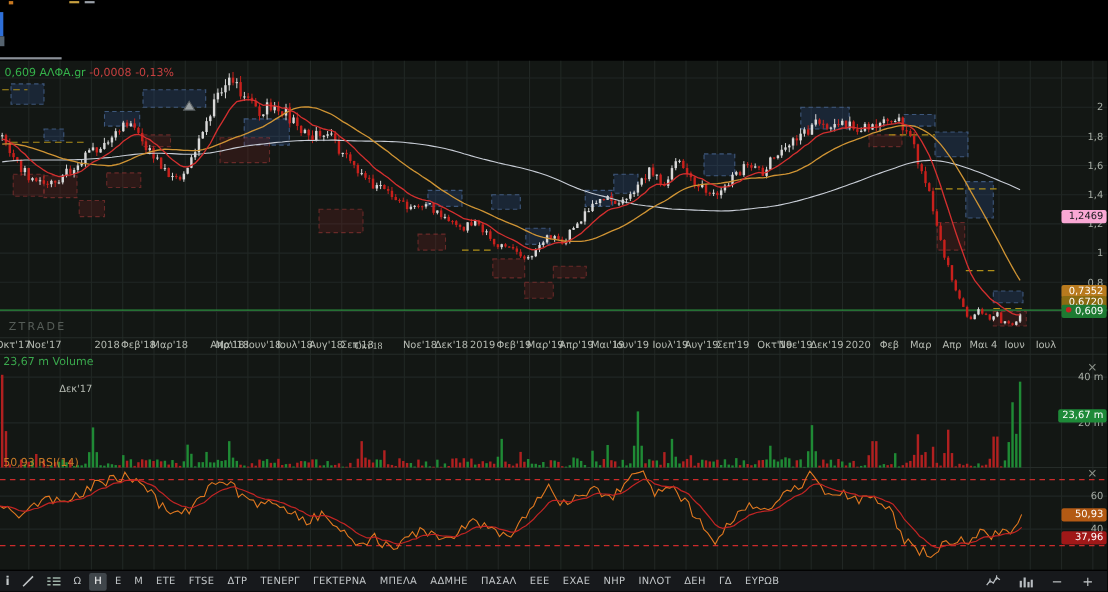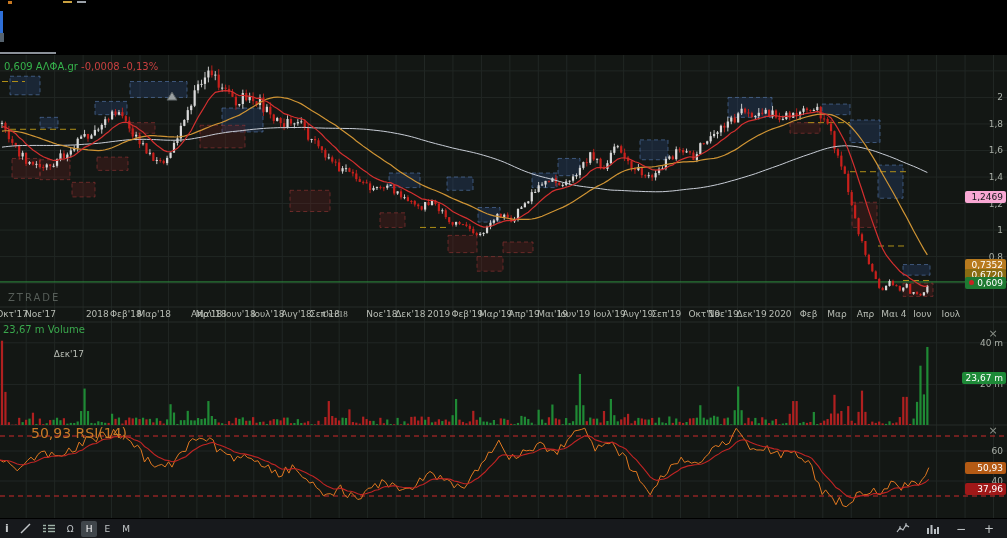--- a/index.html
+++ b/index.html
@@ -13,21 +13,21 @@
   .tb-dash1{position:absolute;left:63px;top:1px;width:9px;height:2px;background:#c8a040;}
   .tb-dash2{position:absolute;left:77px;top:1px;width:9px;height:2px;background:#9aa0a8;}
   .tb-underline{position:absolute;left:0;top:52px;width:56px;height:2px;background:#8a9098;}
   #chartbg{position:absolute;left:0;top:55px;width:1007px;height:463px;background:#131714;}
   svg#chart{position:absolute;left:0;top:0;width:1007px;height:538px;pointer-events:none;}
   
   .ovl{position:absolute;font-size:10px;line-height:11px;white-space:nowrap;}
   #ticker{left:4px;top:61px;}
   #ticker .grn{color:#35b24b;} #ticker .red{color:#c84040;}
   #vol-label{left:3px;top:324px;color:#3aa84d;font-size:10px;}
-  #rsi-label{left:3px;top:428px;color:#c87a28;font-size:14px;margin-left:28px;}
+  #rsi-label{left:3px;top:416px;color:#c87a28;font-size:10px;}
   #watermark{left:8px;top:292px;color:#565d58;font-size:10px;font-weight:normal;letter-spacing:2px;}
   .axtag{position:absolute;right:1px;font-size:9px;line-height:10px;padding:1px 3px 1px 4px;
          border-radius:2px;color:#fff;text-align:right;min-width:34px;}
   #tag-white{top:192px;background:#f9a8d4;color:#15181a;}
   #tag-orange{top:260px;background:#b87a1e;}
   #tag-olive{top:269px;background:#8a6c12;}
   #tag-green{top:277px;background:#1e7a32;}
   #tag-green .notch{display:inline-block;width:5px;height:5px;background:#c82222;border-radius:50%;
          position:relative;left:-3px;top:-1px;}
   #tag-volume{top:372px;background:#1e8a38;}
@@ -1075,20 +1075,37 @@
         <line x1="1" y1="6.5" x2="4" y2="6.5" stroke="#9fb3a8" stroke-width="1.4"></line>
           <line x1="6" y1="6.5" x2="13" y2="6.5" stroke="#9fb3a8" stroke-width="1.4"></line>
         <line x1="1" y1="9.5" x2="4" y2="9.5" stroke="#9fb3a8" stroke-width="1.4"></line>
           <line x1="6" y1="9.5" x2="13" y2="9.5" stroke="#9fb3a8" stroke-width="1.4"></line>
       </svg>
     </div>
     <div class="tbtn">Ω</div>
     <div class="tbtn active">Η</div>
     <div class="tbtn">Ε</div>
     <div class="tbtn">Μ</div>
+    <div id="symlist" style="display:flex;align-items:center;">
+        <div class="tbtn sym">ΕΤΕ</div>
+        <div class="tbtn sym">FTSE</div>
+        <div class="tbtn sym">ΔΤΡ</div>
+        <div class="tbtn sym">ΤΕΝΕΡΓ</div>
+        <div class="tbtn sym">ΓΕΚΤΕΡΝΑ</div>
+        <div class="tbtn sym">ΜΠΕΛΑ</div>
+        <div class="tbtn sym">ΑΔΜΗΕ</div>
+        <div class="tbtn sym">ΠΑΣΑΛ</div>
+        <div class="tbtn sym">ΕΕΕ</div>
+        <div class="tbtn sym">ΕΧΑΕ</div>
+        <div class="tbtn sym">ΝΗΡ</div>
+        <div class="tbtn sym">ΙΝΛΟΤ</div>
+        <div class="tbtn sym">ΔΕΗ</div>
+        <div class="tbtn sym">ΓΔ</div>
+        <div class="tbtn sym">ΕΥΡΩΒ</div>
+      </div>
     <div id="tb-right">
       <div class="tbtn icon">
         <svg class="mini" width="14" height="13" viewBox="0 0 14 13">
           <polyline points="1,10 4,6 7,8 10,3 13,5" fill="none" stroke="#b9bec2" stroke-width="1.2"></polyline>
           <line x1="4" y1="4" x2="4" y2="8" stroke="#b9bec2" stroke-width="1"></line>
           <line x1="10" y1="1" x2="10" y2="5" stroke="#b9bec2" stroke-width="1"></line>
         </svg>
       </div>
       <div class="tbtn icon">
         <svg class="mini" width="13" height="13" viewBox="0 0 13 13">

